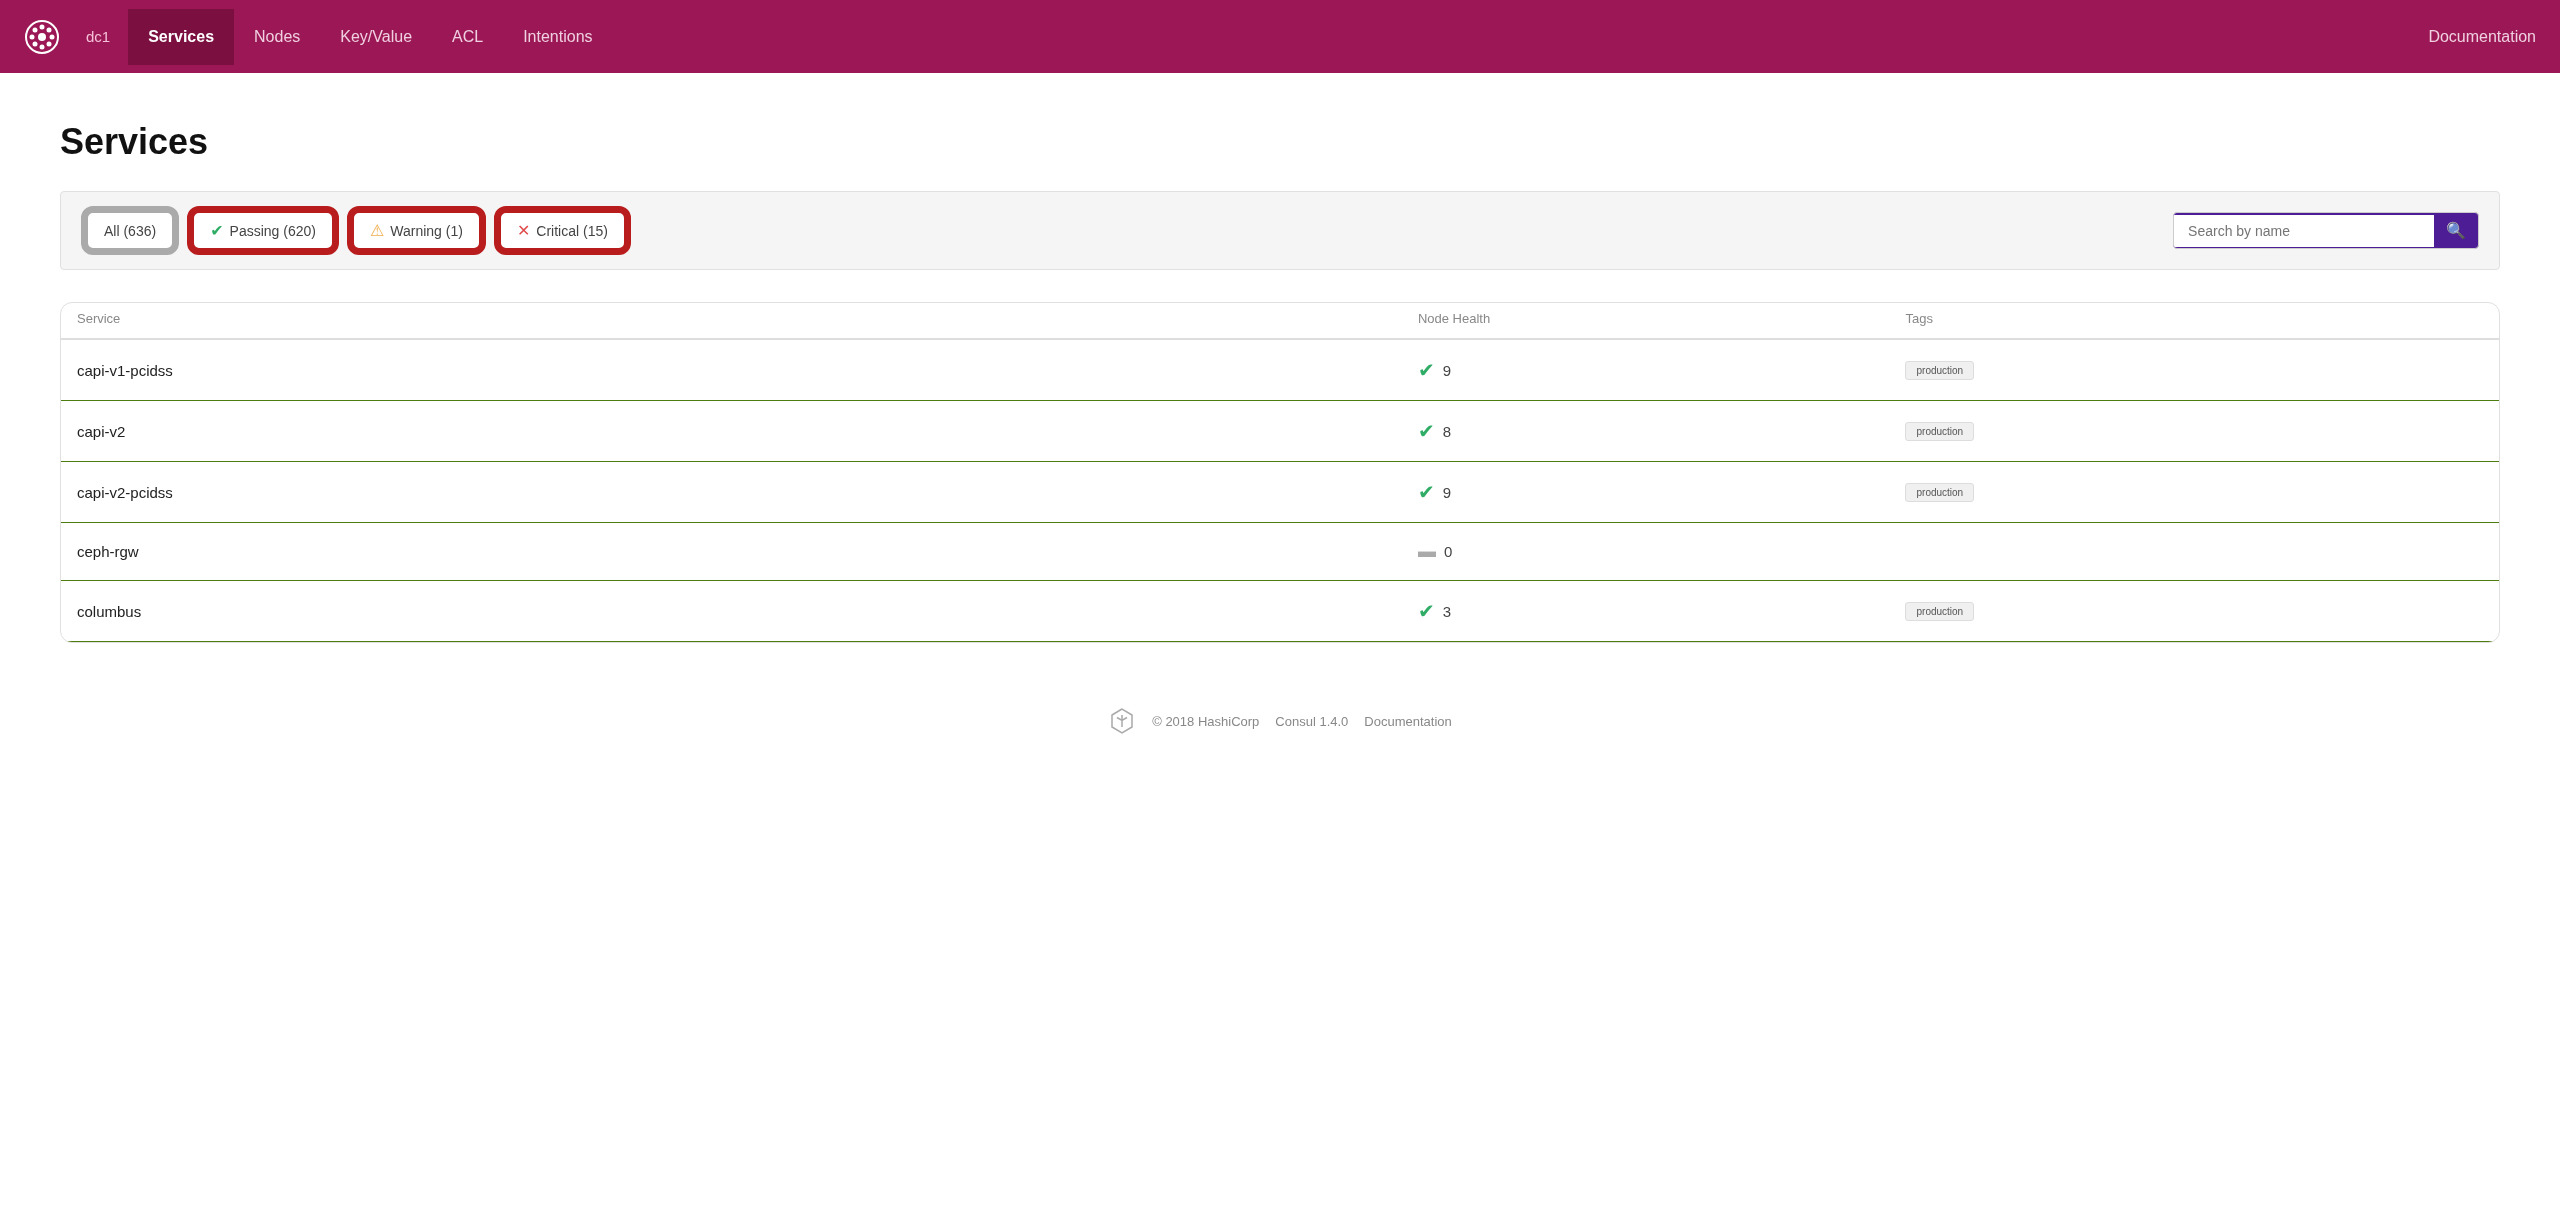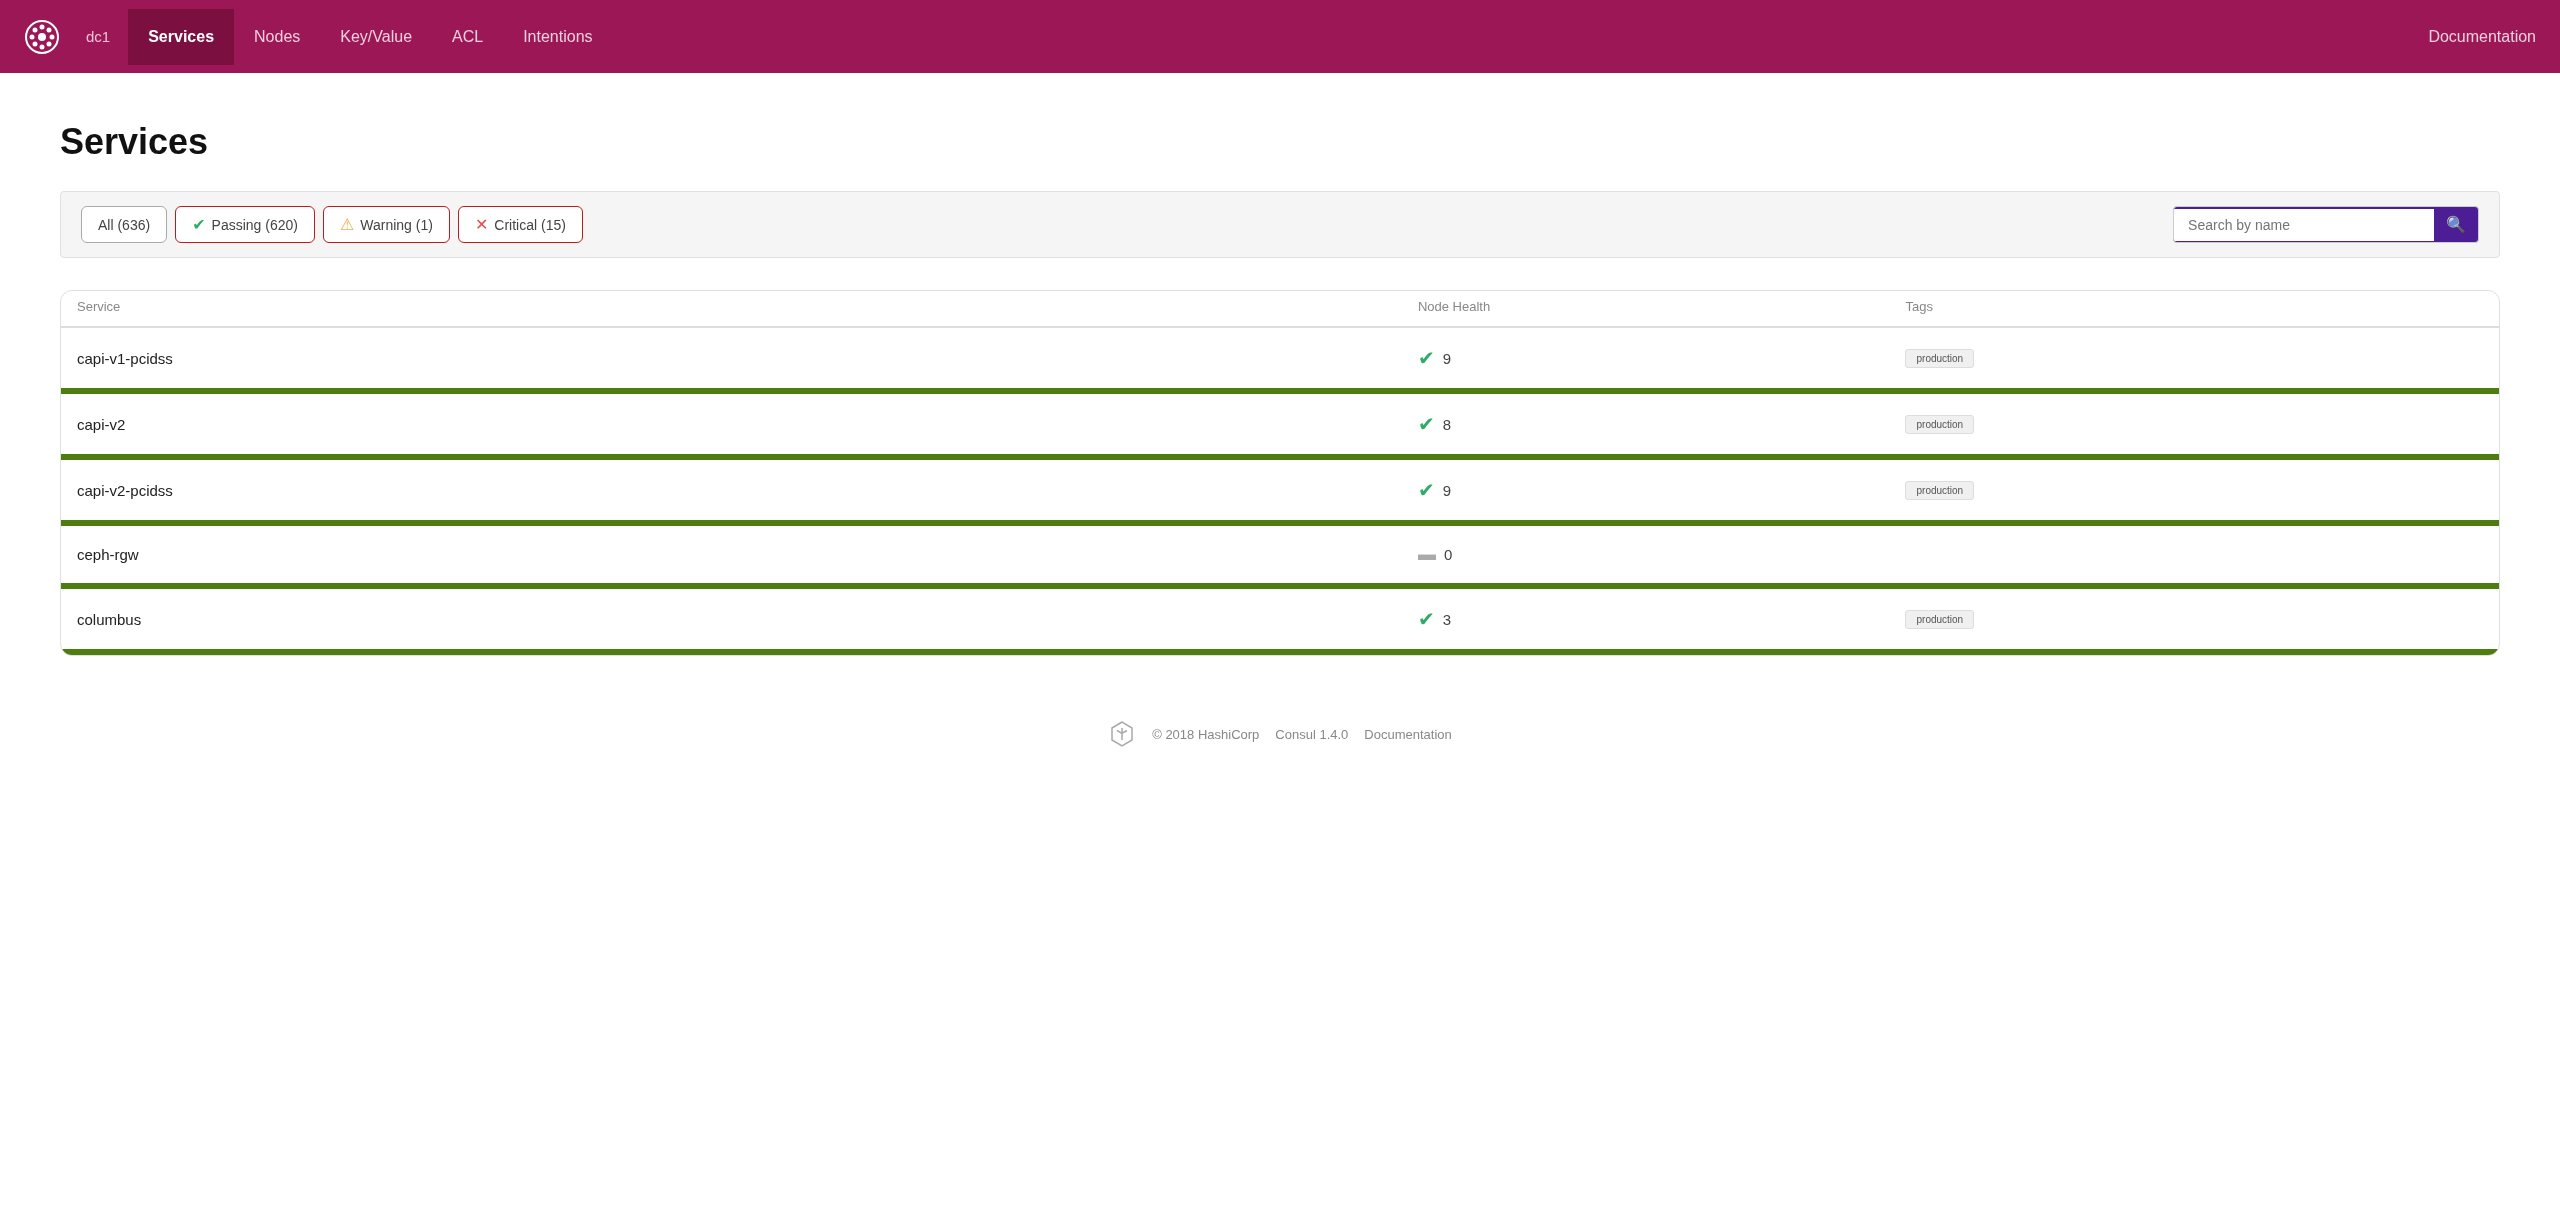--- a/index.html
+++ b/index.html
@@ -76,23 +76,23 @@
       display: flex;
       align-items: center;
       justify-content: space-between;
       margin-bottom: 32px;
     }
     .filter-buttons {
       display: flex;
       gap: 8px;
     }
     .filter-btn {
-      border: 1px solid #b91c1c;
+      border: 7px solid #b91c1c;
       background: #fff;
-      border-radius: 6px;
+      border-radius: 12px;
       padding: 8px 16px;
       font-size: 14px;
       cursor: pointer;
       display: flex;
       align-items: center;
       gap: 6px;
       color: #444;
     }
     .filter-btn.active {
       background: #fff;
@@ -132,21 +132,21 @@
     .services-table th {
       text-align: left;
       font-size: 13px;
       color: #888;
       font-weight: 500;
       padding: 8px 16px 12px;
       border-bottom: 2px solid #ddd;
     }
     .services-table td {
       padding: 18px 16px;
-      border-bottom: 6px solid #4d7c0f;
+      border-bottom: 1px solid #4d7c0f;
       font-size: 15px;
     }
 
     .service-name {
       color: #222;
       font-weight: 500;
     }
 
     .node-health {
       display: flex;

